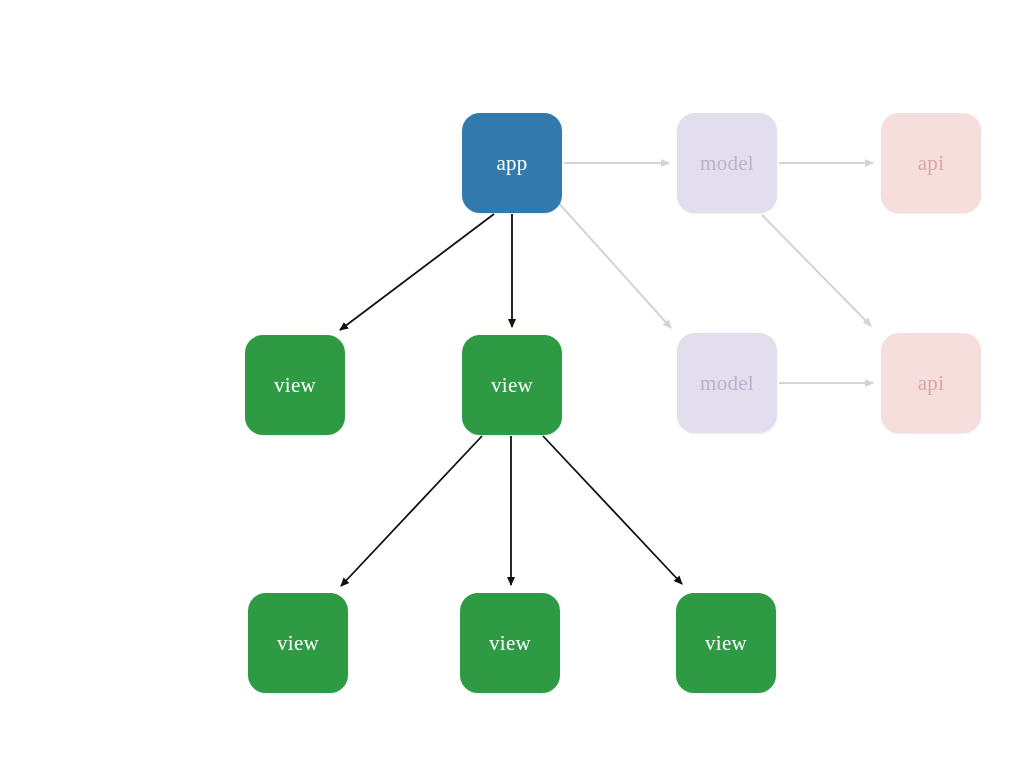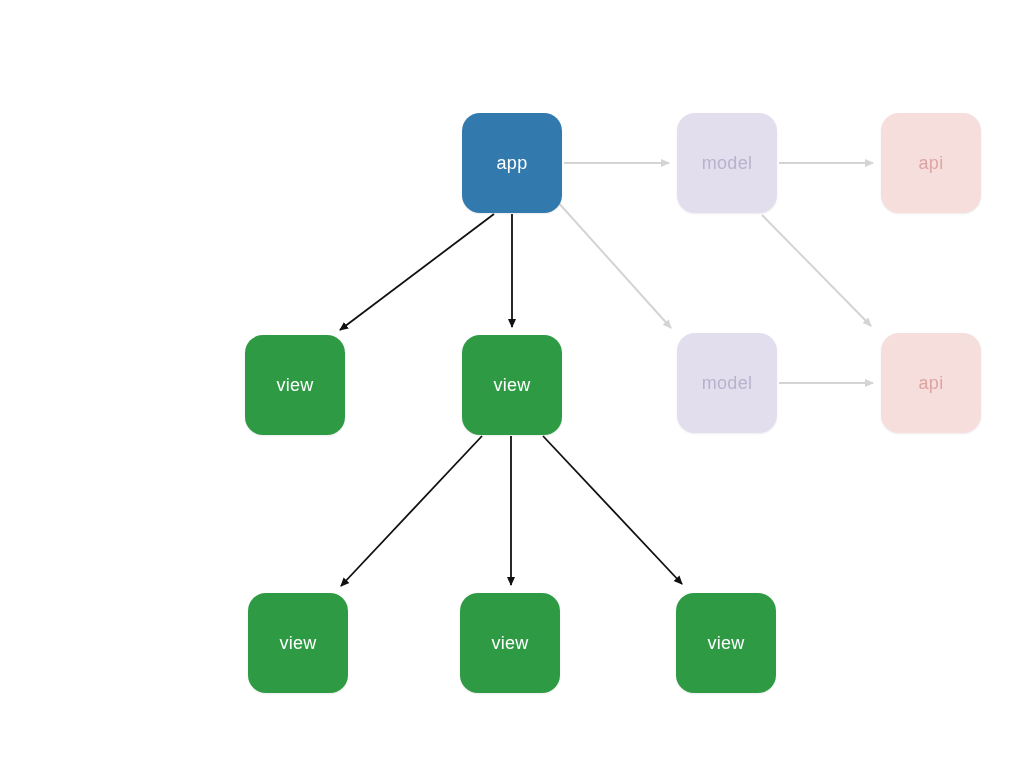--- a/index.html
+++ b/index.html
@@ -26,23 +26,24 @@
   .node {
     position: absolute;
     border-radius: 18px;
     display: flex;
     align-items: center;
     justify-content: center;
     box-sizing: border-box;
     box-shadow: 0 1px 2px rgba(0,0,0,0.08);
   }
   .node .label {
-    font-size: 18px;
+    font-size: 21px;
     letter-spacing: 0.3px;
     user-select: none;
+    font-family: Liberation Serif, serif;
   }
 </style>
 </head>
 <body>
 
 <div id="canvas">
   <svg id="edge-layer" width="1024" height="768" viewBox="0 0 1024 768">
     <defs>
       <marker id="arrow-active" markerWidth="10" markerHeight="10" refX="8" refY="4" orient="auto" markerUnits="userSpaceOnUse" viewBox="0 0 10 8">
         <path d="M0,0 L9,4 L0,8 z" fill="#111111"></path>

